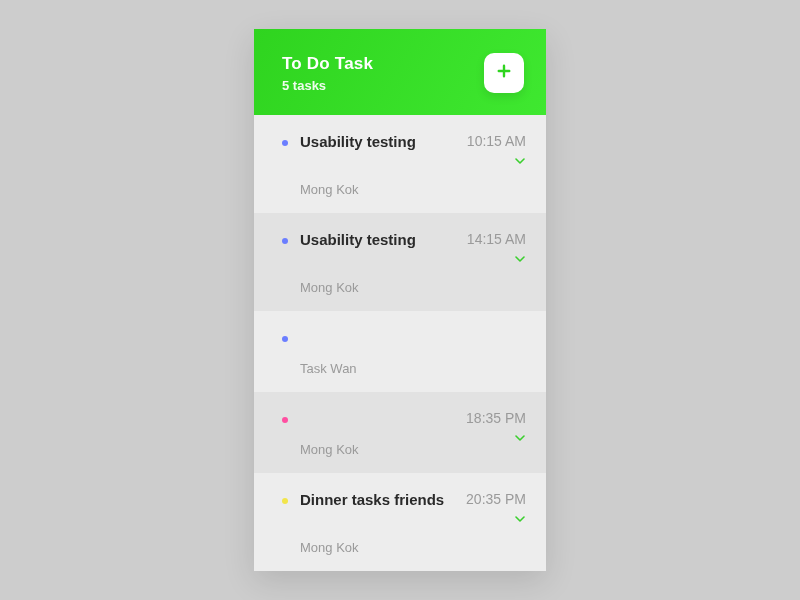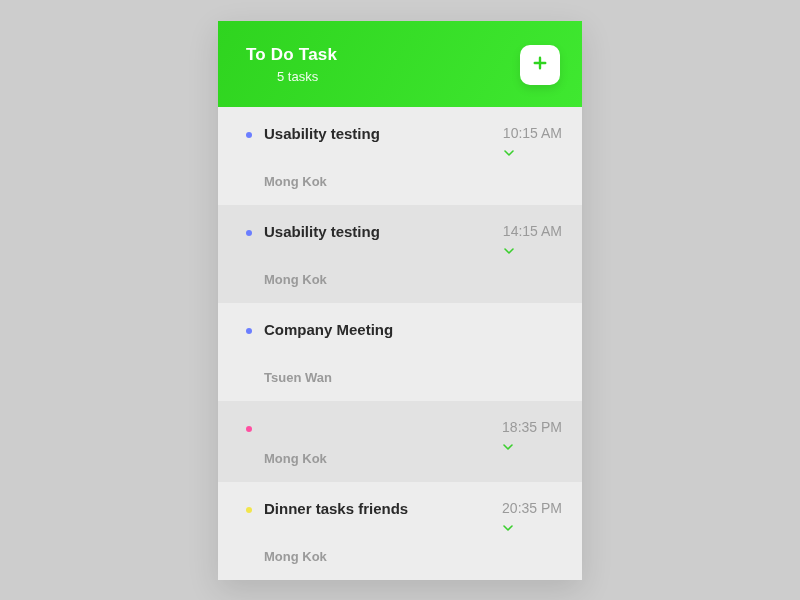--- a/index.html
+++ b/index.html
@@ -10,21 +10,21 @@
     body {
       width: 800px;
       height: 600px;
       background: #cdcdcd;
       display: flex;
       align-items: center;
       justify-content: center;
       font-family: -apple-system, BlinkMacSystemFont, "Segoe UI", Helvetica, Arial, sans-serif;
     }
     .card {
-      width: 364px;
+      width: 292px;
       background: #c2410c;
       box-shadow: 0 10px 30px rgba(0,0,0,0.12);
       overflow: hidden;
     }
     .header {
       background: linear-gradient(120deg, #2fd41f 0%, #3fe830 100%);
       padding: 24px 22px 22px 28px;
       display: flex;
       align-items: center;
       justify-content: space-between;
@@ -34,23 +34,22 @@
       color: #fff;
     }
     .header-title {
       font-size: 17px;
       font-weight: 700;
       letter-spacing: 0.2px;
       margin-bottom: 4px;
     }
     .header-subtitle {
       font-size: 13px;
-      font-weight: 400;
+      font-weight: 700;
       opacity: 0.92;
-      margin-left: 31px;
     }
     .add-btn {
       width: 40px;
       height: 40px;
       background: #fff;
       border-radius: 10px;
       display: flex;
       align-items: center;
       justify-content: center;
       cursor: pointer;
@@ -90,26 +89,27 @@
     }
     .task-title {
       font-size: 15px;
       font-weight: 700;
       color: #2a2a2a;
       margin-bottom: 3px;
     }
     .task-location {
       font-size: 13px;
       color: #9a9a9a;
-      font-weight: 700;
+      font-weight: 400;
       margin-top: 32px;
     }
     .task-right {
       display: flex;
       flex-direction: column;
+      align-items: flex-end;
       text-align: right;
     }
     .task-time {
       font-size: 14px;
       color: #9a9a9a;
       font-weight: 400;
       margin-bottom: 6px;
     }
     .chevron {
       width: 12px;
@@ -171,22 +171,21 @@
           <svg viewBox="0 0 10 6">
               <path d="M1 1l4 4 4-4" stroke="#3bcf2e" stroke-width="1.6" fill="none" stroke-linecap="round" stroke-linejoin="round"></path>
             </svg>
         </span>
       </div>
     </div>
 
     <div class="task-item">
       <div class="bullet" style="background:#6b7eff"></div>
       <div class="task-main">
-        <div class="task-title">Company Meeting</div>
-        <div class="task-location">Tsuen Wan</div>
+        <div class="task-location">Task Wan</div>
       </div>
     </div>
 
     <div class="task-item">
       <div class="bullet" style="background:#ff4fa1"></div>
       <div class="task-main">
         <div class="task-location">Mong Kok</div>
       </div>
       <div class="task-right">
         <div class="task-time">18:35 PM</div>

